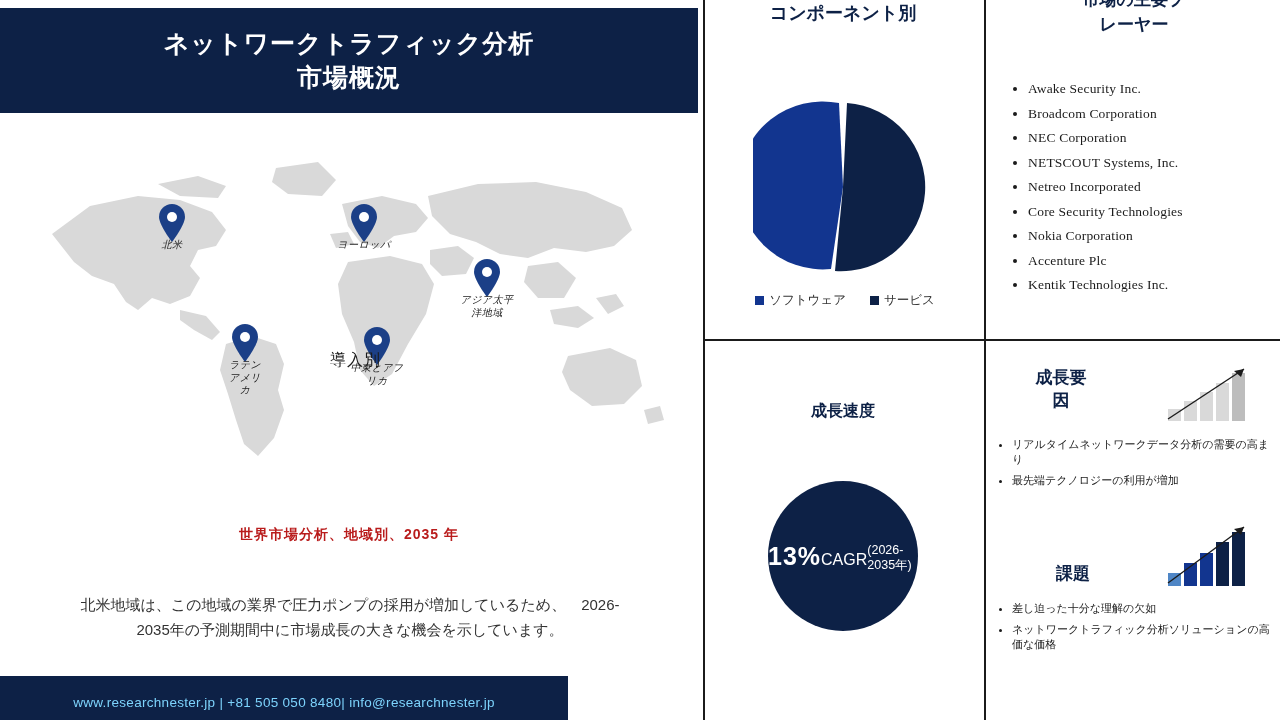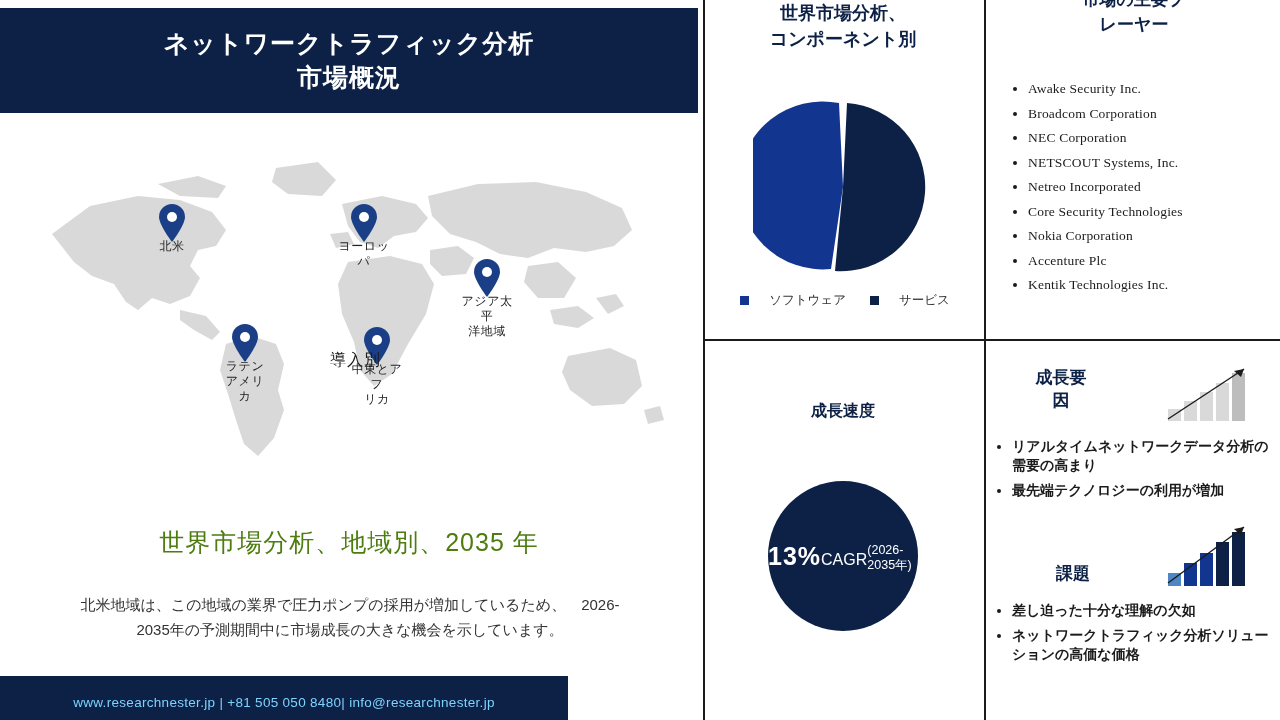--- a/index.html
+++ b/index.html
@@ -30,29 +30,30 @@
     position:absolute;left:0;top:110px;width:698px;height:400px;
   }
   .map-svg{position:absolute;left:30px;top:20px;}
   .pin{
     position:absolute;width:34px;text-align:center;
   }
   .pin .glyph{
     display:block;width:30px;height:40px;margin:0 auto;
   }
   .pin .lab{
-    display:block;font-size:12px;color:#222;line-height:1.25;
+    display:block;font-size:10px;color:#222;line-height:1.25;
     margin-top:-4px;letter-spacing:0.5px;
     white-space:nowrap;
+    font-style:italic;
   }
   .pin.wide .lab{white-space:normal;width:58px;margin-left:-12px;}
 
   .left-sub{
     position:absolute;left:0;top:518px;width:698px;text-align:center;
-    color:#4d7c0f;font-size:25px;font-weight:normal;letter-spacing:1px;
+    color:#b91c1c;font-size:14px;font-weight:bold;letter-spacing:1px;
   }
   .left-para{
     position:absolute;left:80px;top:585px;width:540px;text-align:center;
     color:#333333;font-size:15px;line-height:1.65;
   }
   .left-footer{
     position:absolute;left:0;top:668px;width:568px;height:52px;
     background:#0d2146;color:#7dd3fc;font-size:13.5px;
     display:flex;align-items:center;justify-content:center;
     letter-spacing:0.3px;
@@ -70,21 +71,21 @@
   
   .tm{left:705px;top:0;width:276px;height:339px;}
   .tm .cell-title{
     position:absolute;left:10px;top:0px;width:256px;font-size:18px;line-height:1.45;
   }
   .pie-wrap{position:absolute;left:48px;top:97px;width:180px;height:180px;}
   .legend{
     position:absolute;left:14px;top:292px;width:252px;
     display:flex;justify-content:center;gap:24px;font-size:12.5px;color:#333;
   }
-  .legend .it{display:flex;align-items:center;gap:20px;}
+  .legend .it{display:flex;align-items:center;gap:5px;}
   .legend .sw{width:9px;height:9px;display:inline-block;}
 
   
   .tr{left:988px;top:0;width:292px;height:339px;}
   .tr .cell-title{
     position:absolute;left:14px;top:-12px;width:264px;font-size:17px;line-height:1.45;
   }
   .players{
     position:absolute;left:18px;top:82px;width:262px;
     margin:0;padding:0 0 0 22px;
@@ -110,21 +111,21 @@
   .donut .yr{font-size:12.5px;margin-top:4px;}
 
   
   .br{left:988px;top:341px;width:292px;height:379px;}
   .br .sec-title{
     position:absolute;color:#0d2146;font-weight:bold;font-size:17px;
     line-height:1.35;text-align:center;
   }
   .br ul{margin:0;padding:0 0 0 20px;}
   .br li{
-    font-size:14px;color:#1b1b1b;line-height:1.35;margin-bottom:6px;font-weight:bold;
+    font-size:11px;color:#1b1b1b;line-height:1.35;margin-bottom:6px;
   }
   .bars{position:absolute;display:flex;align-items:flex-end;gap:3px;}
   .bars .b{width:13px;background:#d9d9d9;}
 </style>
 </head>
 <body>
 
 <div class="page">
 
   <div class="left">
@@ -214,21 +215,20 @@
     <div class="left-para">北米地域は、この地域の業界で圧力ポンプの採用が増加しているため、　2026-2035年の予測期間中に市場成長の大きな機会を示しています。</div>
     <div class="left-footer">www.researchnester.jp | +81 505 050 8480| info@researchnester.jp</div>
   </div>
 
   <div class="v-div" style="left:703px;top:0;width:2px;height:720px;"></div>
   <div class="v-div" style="left:984px;top:0;width:2px;height:720px;"></div>
   <div class="h-div" style="left:703px;top:339px;width:577px;height:2px;"></div>
 
   <div class="cell tm">
     <div class="cell-title">
-      <div>世界市場分析、</div>
       <div>コンポーネント別</div>
     </div>
 
     <div class="pie-wrap">
       <svg width="180" height="180" viewBox="0 0 180 180">
 
         <path d="M90 90 L86 6 A84 84 0 1 0 78 172 Z" fill="#12358f"></path>
 
         <path d="M90 90 L82 174 A84 84 0 0 0 94 6 Z" fill="#0d2146"></path>
       </svg>

